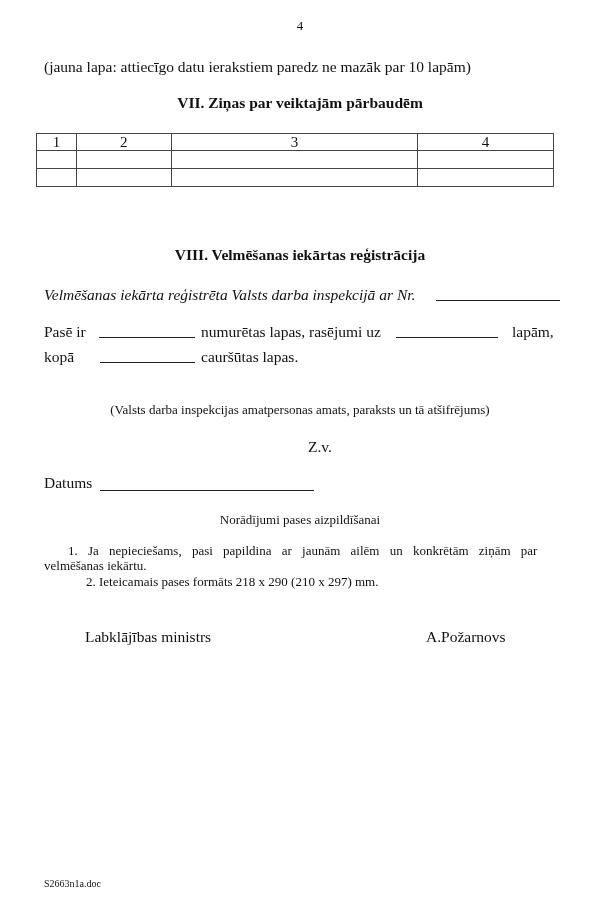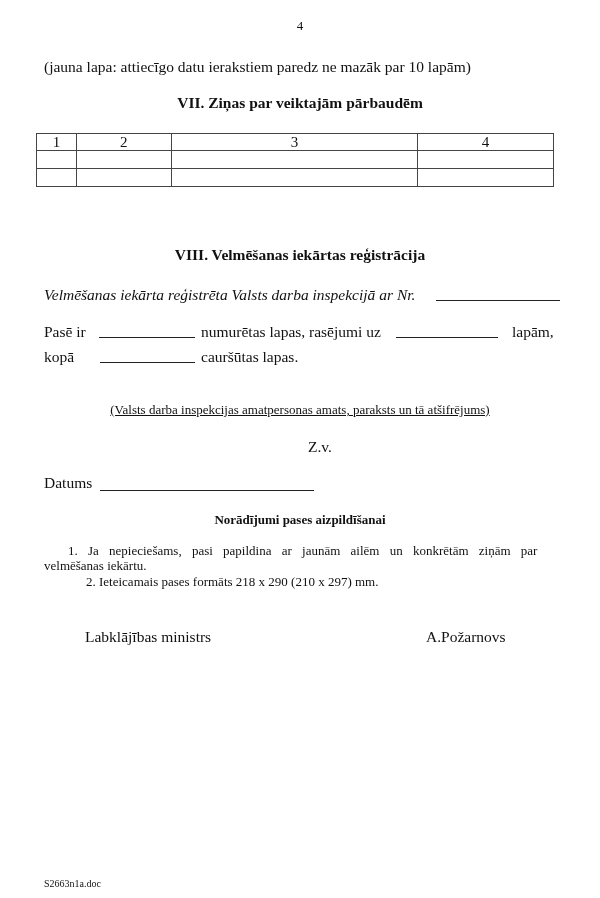--- a/index.html
+++ b/index.html
@@ -17,24 +17,24 @@
       font-weight: normal; padding: 0 2px; }
     table.insp th { height: 34px; }
     table.insp tr.num td { height: 15px; }
     table.insp tr.empty td { height: 17px; }
     .line { position: absolute; border-bottom: 1px solid #222; height: 0; }
     .p { font-size: 15.5px; }
     .reg { left: 44px; top: 286px; font-style: italic; }
     .pase1 { top: 323px; }
     .pase2 { top: 348px; }
     .small { font-size: 13px; }
-    .sig-caption { left: 0; width: 600px; text-align: center; top: 402px; text-decoration: underline; }
+    .sig-caption { left: 0; width: 600px; text-align: center; top: 402px; }
     .zv { left: 0; width: 600px; text-align: center; top: 438px; font-size: 15.5px; margin-left: 20px; }
     .datums { left: 44px; top: 474px; }
-    .h-instr { left: 0; width: 600px; text-align: center; top: 512px; font-weight: bold; font-size: 13px; }
+    .h-instr { left: 0; width: 600px; text-align: center; top: 512px; font-weight: normal; font-size: 13px; }
     .instr { font-size: 13px; }
     .i1a { left: 68px; top: 543px; width: 470px; text-align: justify; }
     .i1b { left: 44px; top: 558px; }
     .i2 { left: 86px; top: 574px; }
     .minister { left: 85px; top: 628px; font-size: 15.5px; }
     .minister-name { left: 426px; top: 628px; font-size: 15.5px; }
     .footer { left: 44px; top: 878px; font-size: 10px; }
   </style>
 </head>
 <body>

